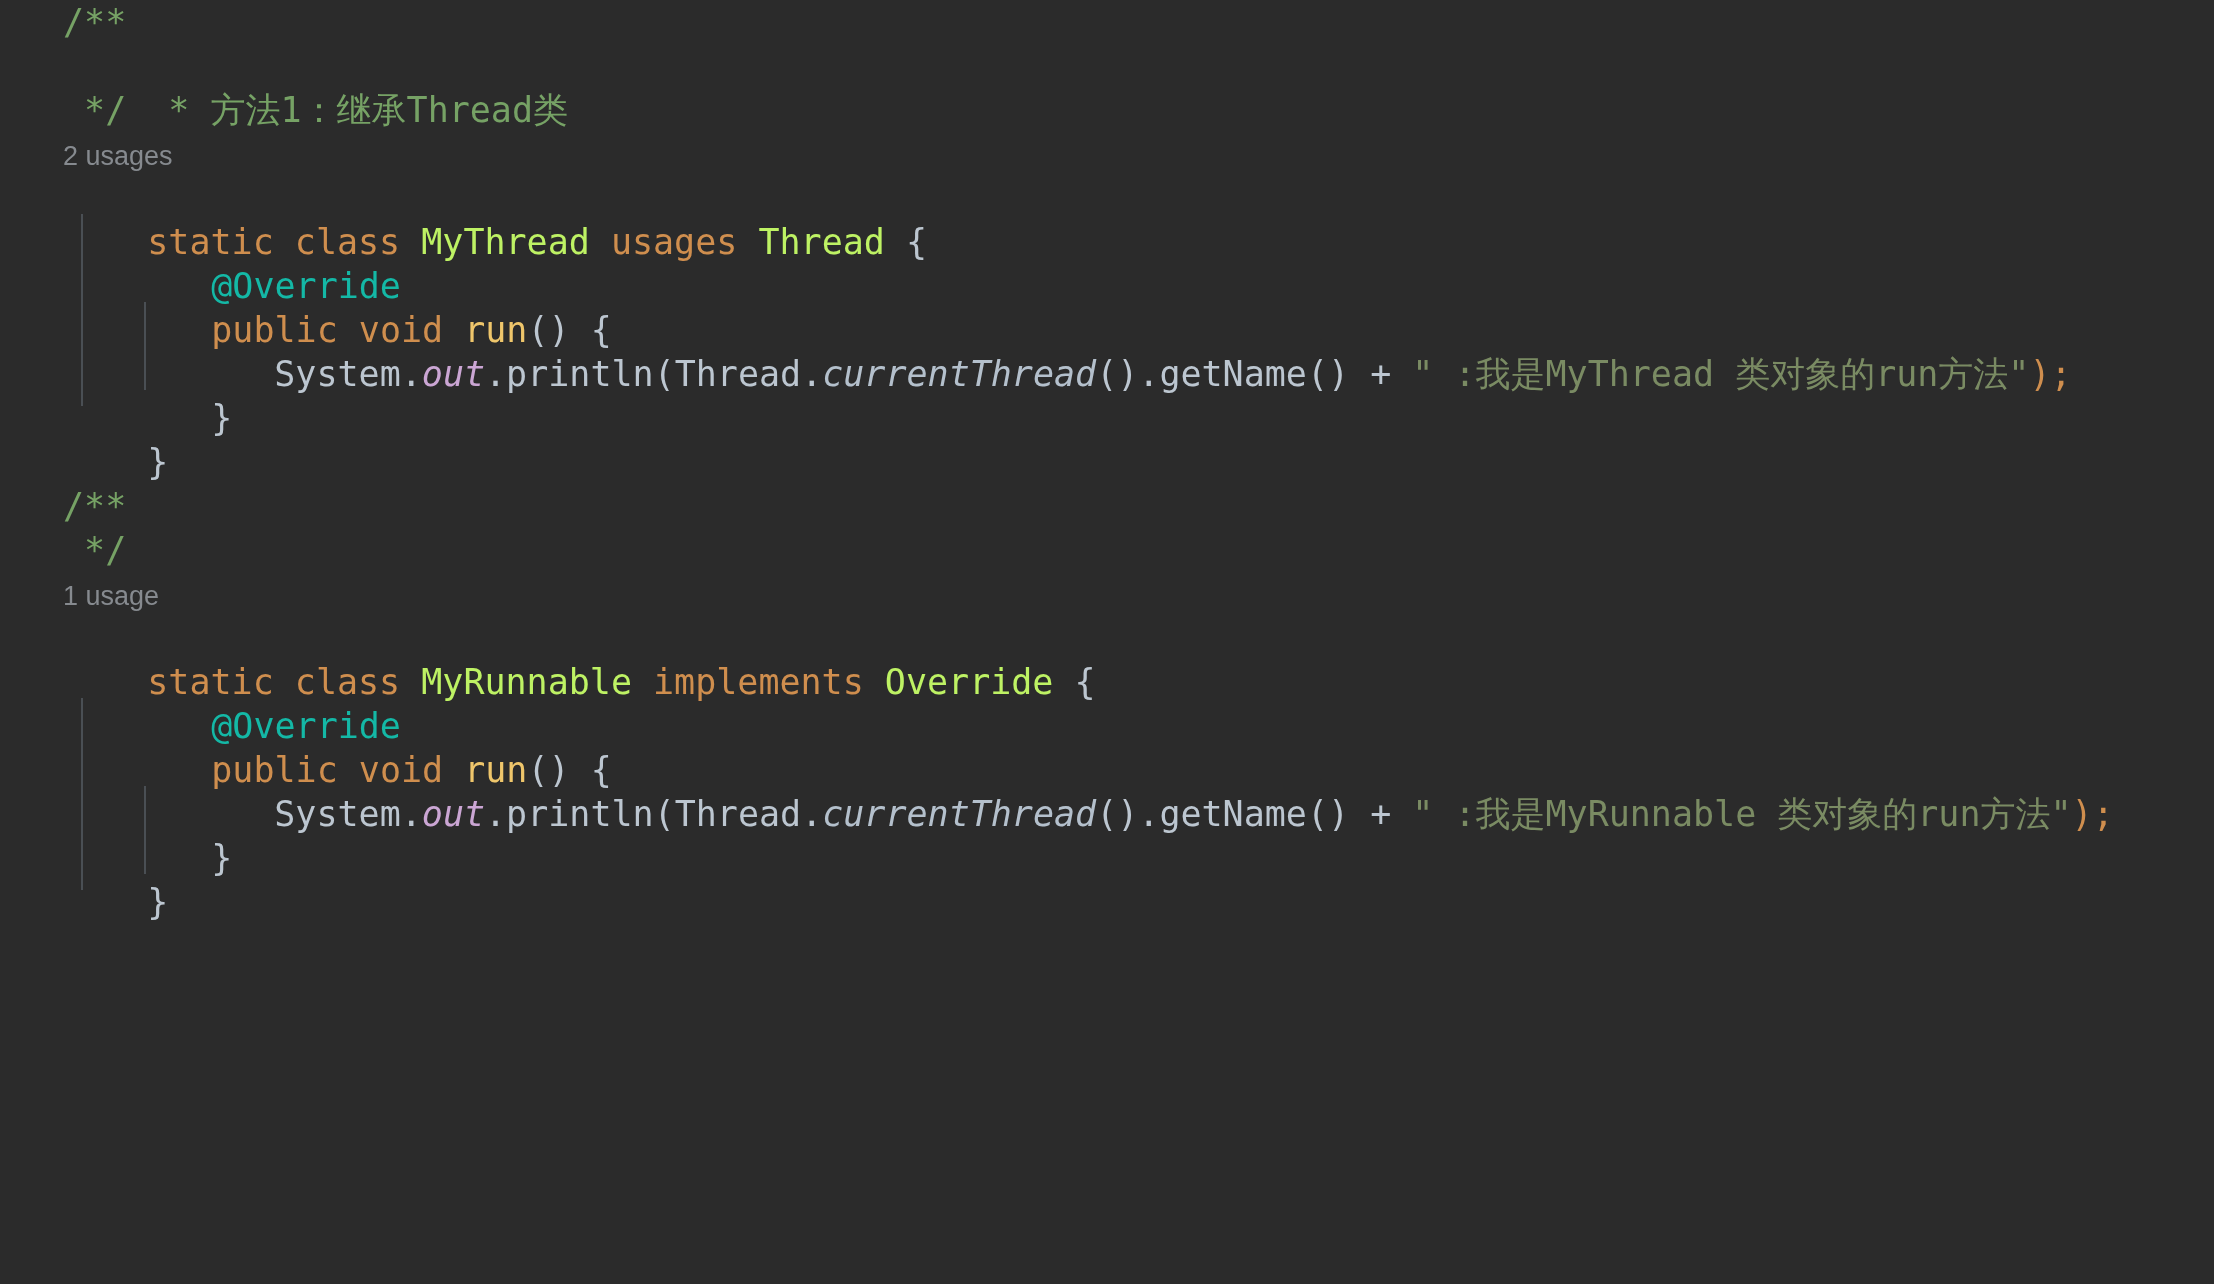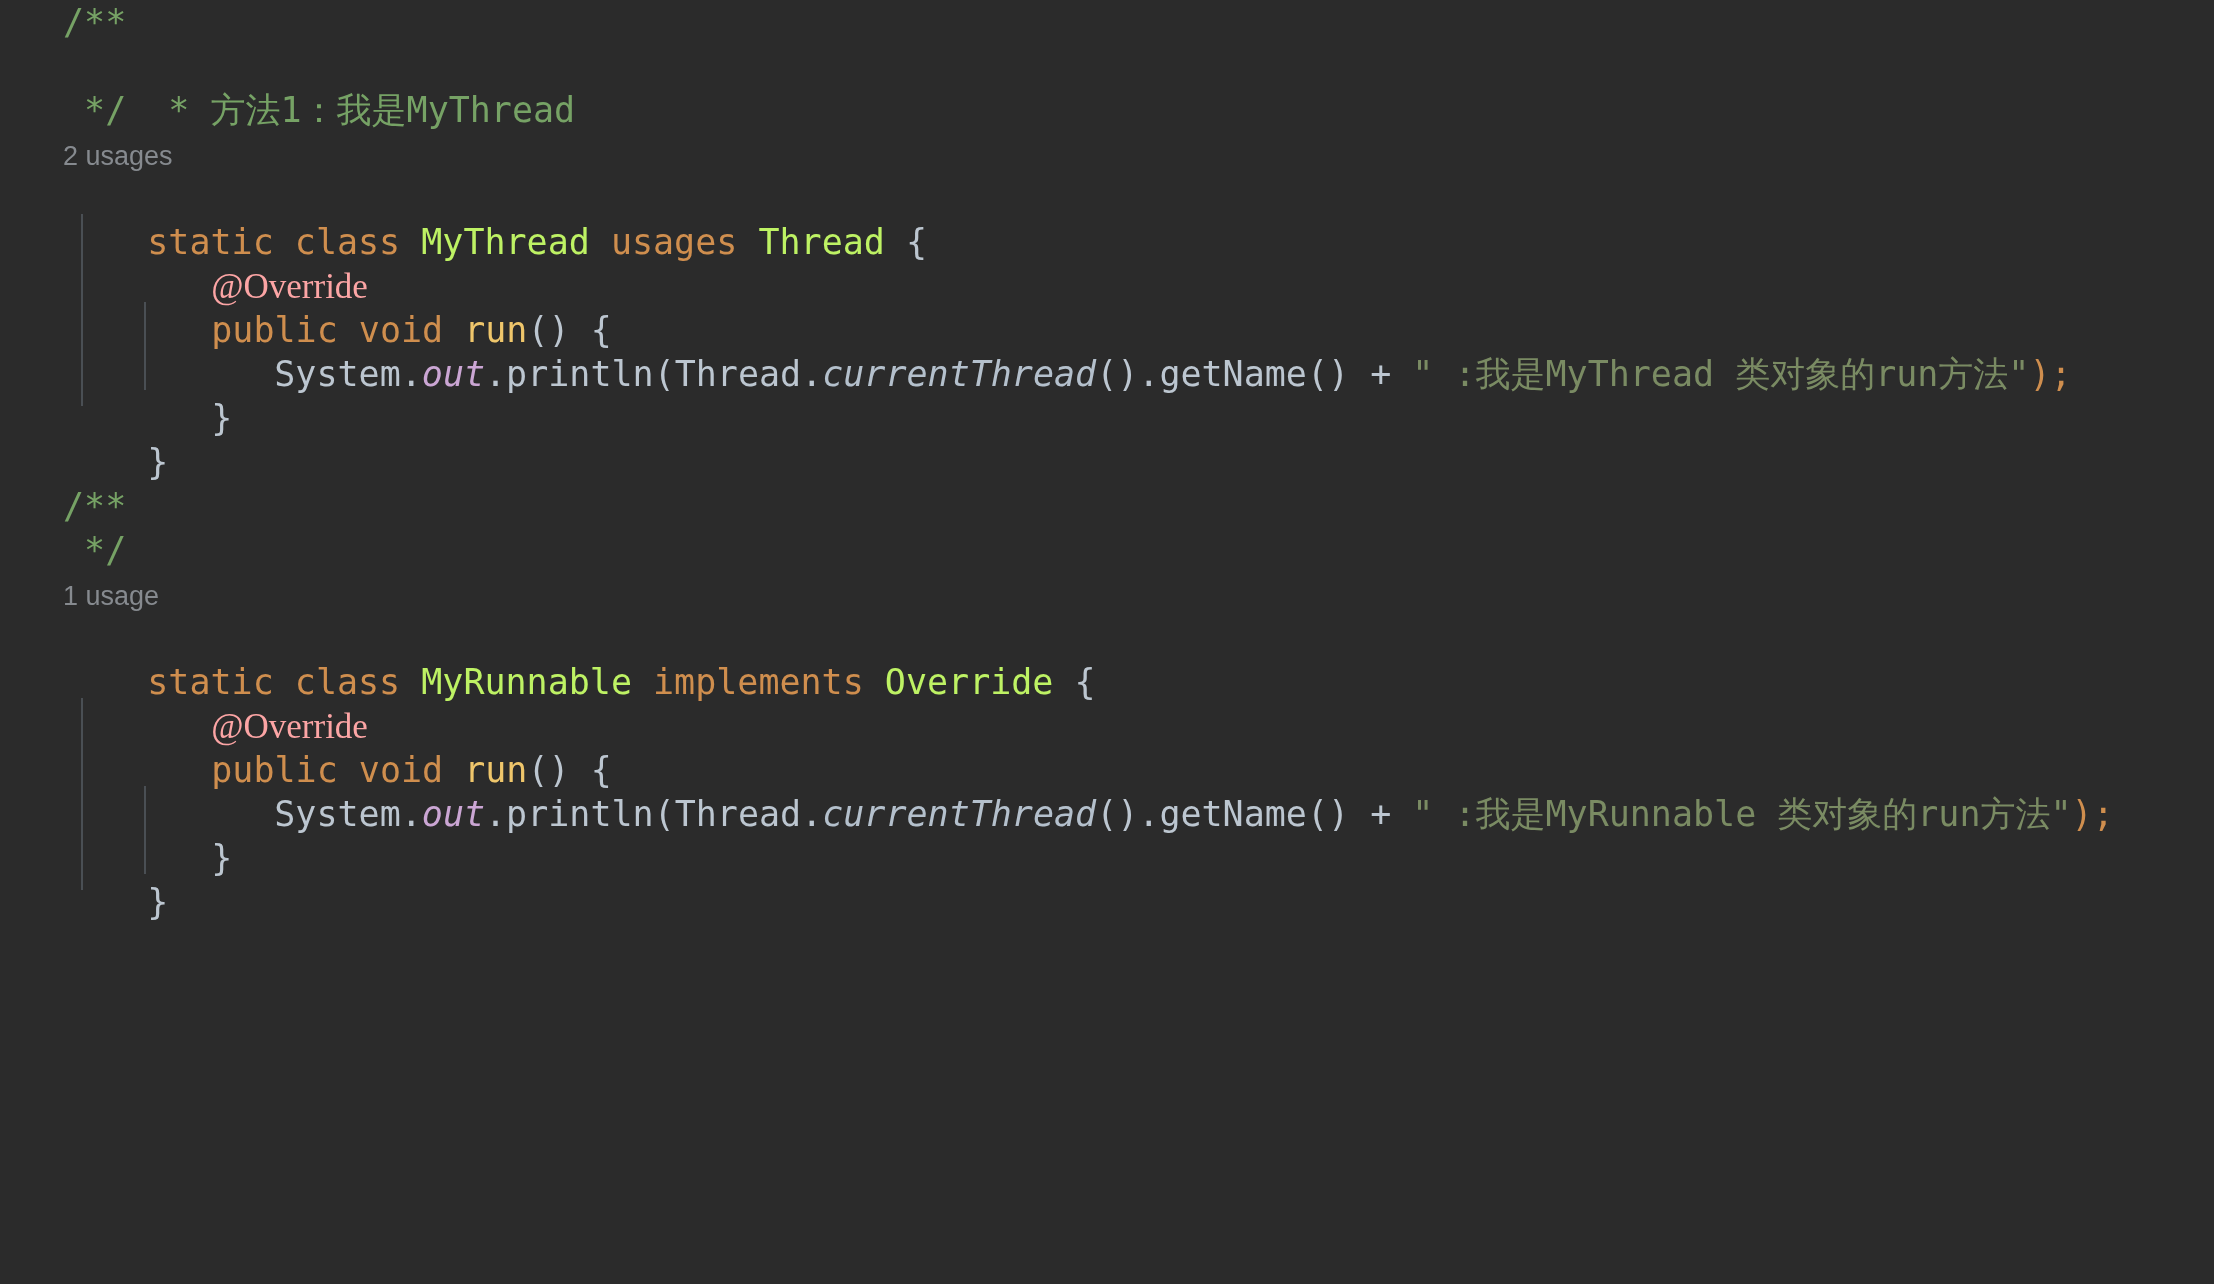--- a/index.html
+++ b/index.html
@@ -43,21 +43,21 @@
     padding-left: 63px;
     font-family: Liberation Sans, sans-serif;
     font-size: 27px;
     color: #868a8f;
     white-space: pre;
   }
 
   
   .kw      { color: #cf8e4e; text-align: right; }            
   .type    { color: #bef264; }            
-  .anno    { color: #fca5a5; font-family: Liberation Serif, serif; }            
+  .anno    { color: #14b8a6; }            
   .method  { color: #efc66b; }            
   .field   { color: #cba6d4; font-style: italic; }  
   .italm   { color: #b4c0cc; font-style: italic; }  
   .str     { color: #7a8b63; }            
   .punc    { color: #bcc6d0; }
   .semi    { color: #cf8e4e; }
   .plain   { color: #bcc6d0; }
   .cm      { color: #76a265; }
 
   
@@ -76,21 +76,21 @@
 
   <div class="guide" style="left:81px; top:214px; height:192px;"></div>
   <div class="guide" style="left:144px; top:302px; height:88px;"></div>
 
   <div class="guide" style="left:81px; top:698px; height:192px;"></div>
   <div class="guide" style="left:144px; top:786px; height:88px;"></div>
 
   <div class="line cm">/**</div>
 
   <div class="line">
-    <span class="cm"> * 方法1：我是MyThread</span>
+    <span class="cm"> * 方法1：继承Thread类</span>
   </div>
 
   <div class="line cm"> */</div>
 
   <div class="hint">2 usages</div>
 
   <div class="line">
     <span class="kw">static</span><span class="plain"> </span><span class="kw">class</span><span class="plain"> </span><span class="type">MyThread</span><span class="plain"> </span><span class="kw">usages</span><span class="plain"> </span><span class="type">Thread</span><span class="plain"> </span><span class="punc">{</span>
   </div>
 

